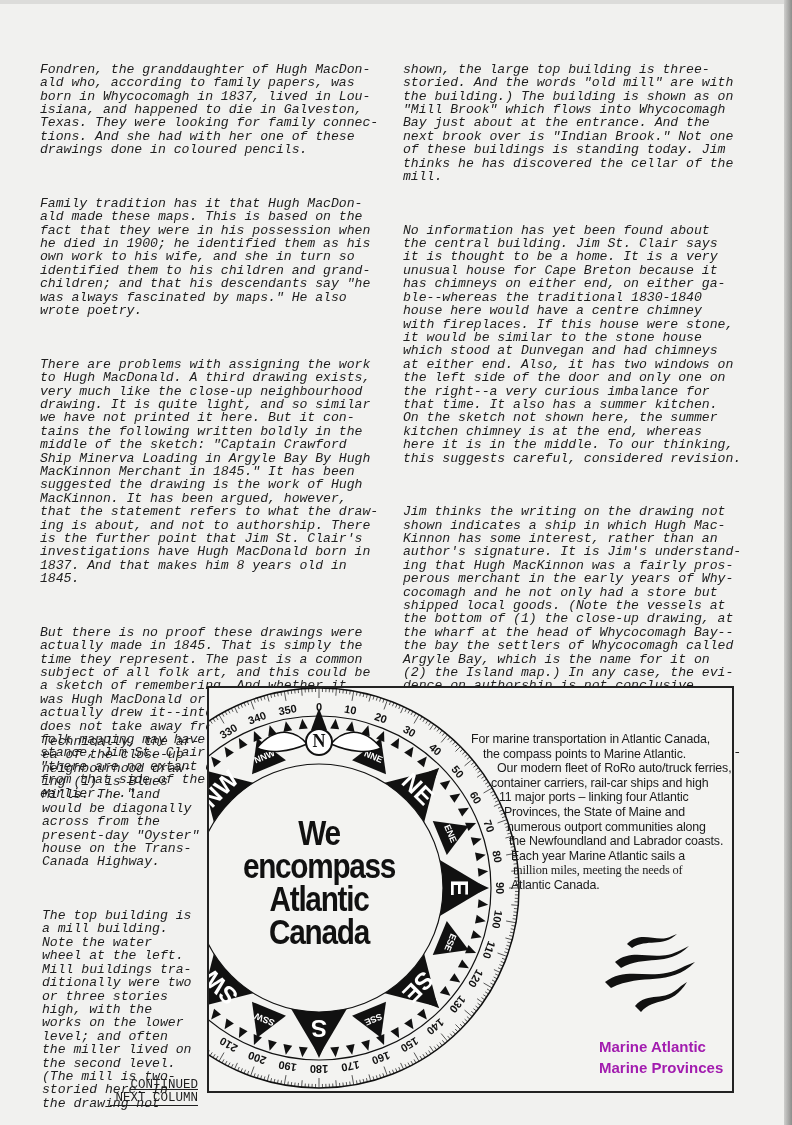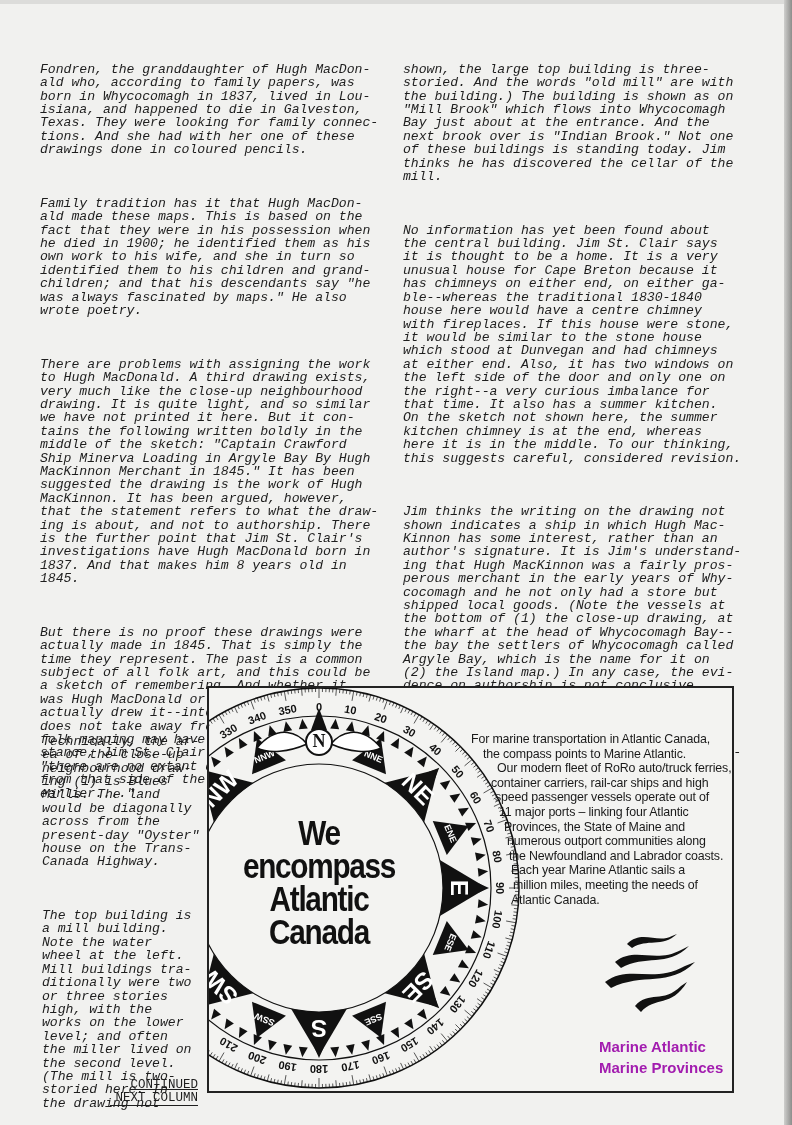--- a/index.html
+++ b/index.html
@@ -684,27 +684,26 @@
     <div>encompass</div>
     <div>Atlantic</div>
     <div>Canada</div>
   </div>
 
   <div class="ad-body" id="ad-body">
       <div style="padding-left: 0px;">For marine transportation in Atlantic Canada,</div>
       <div style="padding-left: 12px;">the compass points to Marine Atlantic.</div>
       <div style="padding-left: 26px;">Our modern fleet of RoRo auto/truck ferries,</div>
       <div style="padding-left: 20px;">container carriers, rail-car ships and high</div>
-      <div style="padding-left: 24px;">speed passenger vessels operate out of</div>
       <div style="padding-left: 28px;">11 major ports – linking four Atlantic</div>
       <div style="padding-left: 33px;">Provinces, the State of Maine and</div>
       <div style="padding-left: 36px;">numerous outport communities along</div>
       <div style="padding-left: 38px;">the Newfoundland and Labrador coasts.</div>
       <div style="padding-left: 40px;">Each year Marine Atlantic sails a</div>
-      <div style="padding-left: 42px;">million miles, meeting the needs of</div>
+      <div style="padding-left: 42px; font-family: Liberation Serif, serif;">million miles, meeting the needs of</div>
       <div style="padding-left: 40px;">Atlantic Canada.</div>
     </div>
 
   <svg id="logo" width="110" height="100" viewBox="0 0 110 100">
     <path d="M30 20 C45 5,60 20,75 12 L80 10 C65 24,50 14,35 24 Z" fill="#111"></path>
     <path d="M18 38 C38 22,58 40,84 26 L92 22 C70 44,48 30,24 44 Z" fill="#111"></path>
     <path d="M8 58 C32 40,56 60,88 42 L98 38 C72 64,46 48,14 64 Z" fill="#111"></path>
     <path d="M38 82 C52 66,66 80,84 62 L90 58 C74 84,58 72,44 88 Z" fill="#111"></path>
   </svg>
 

